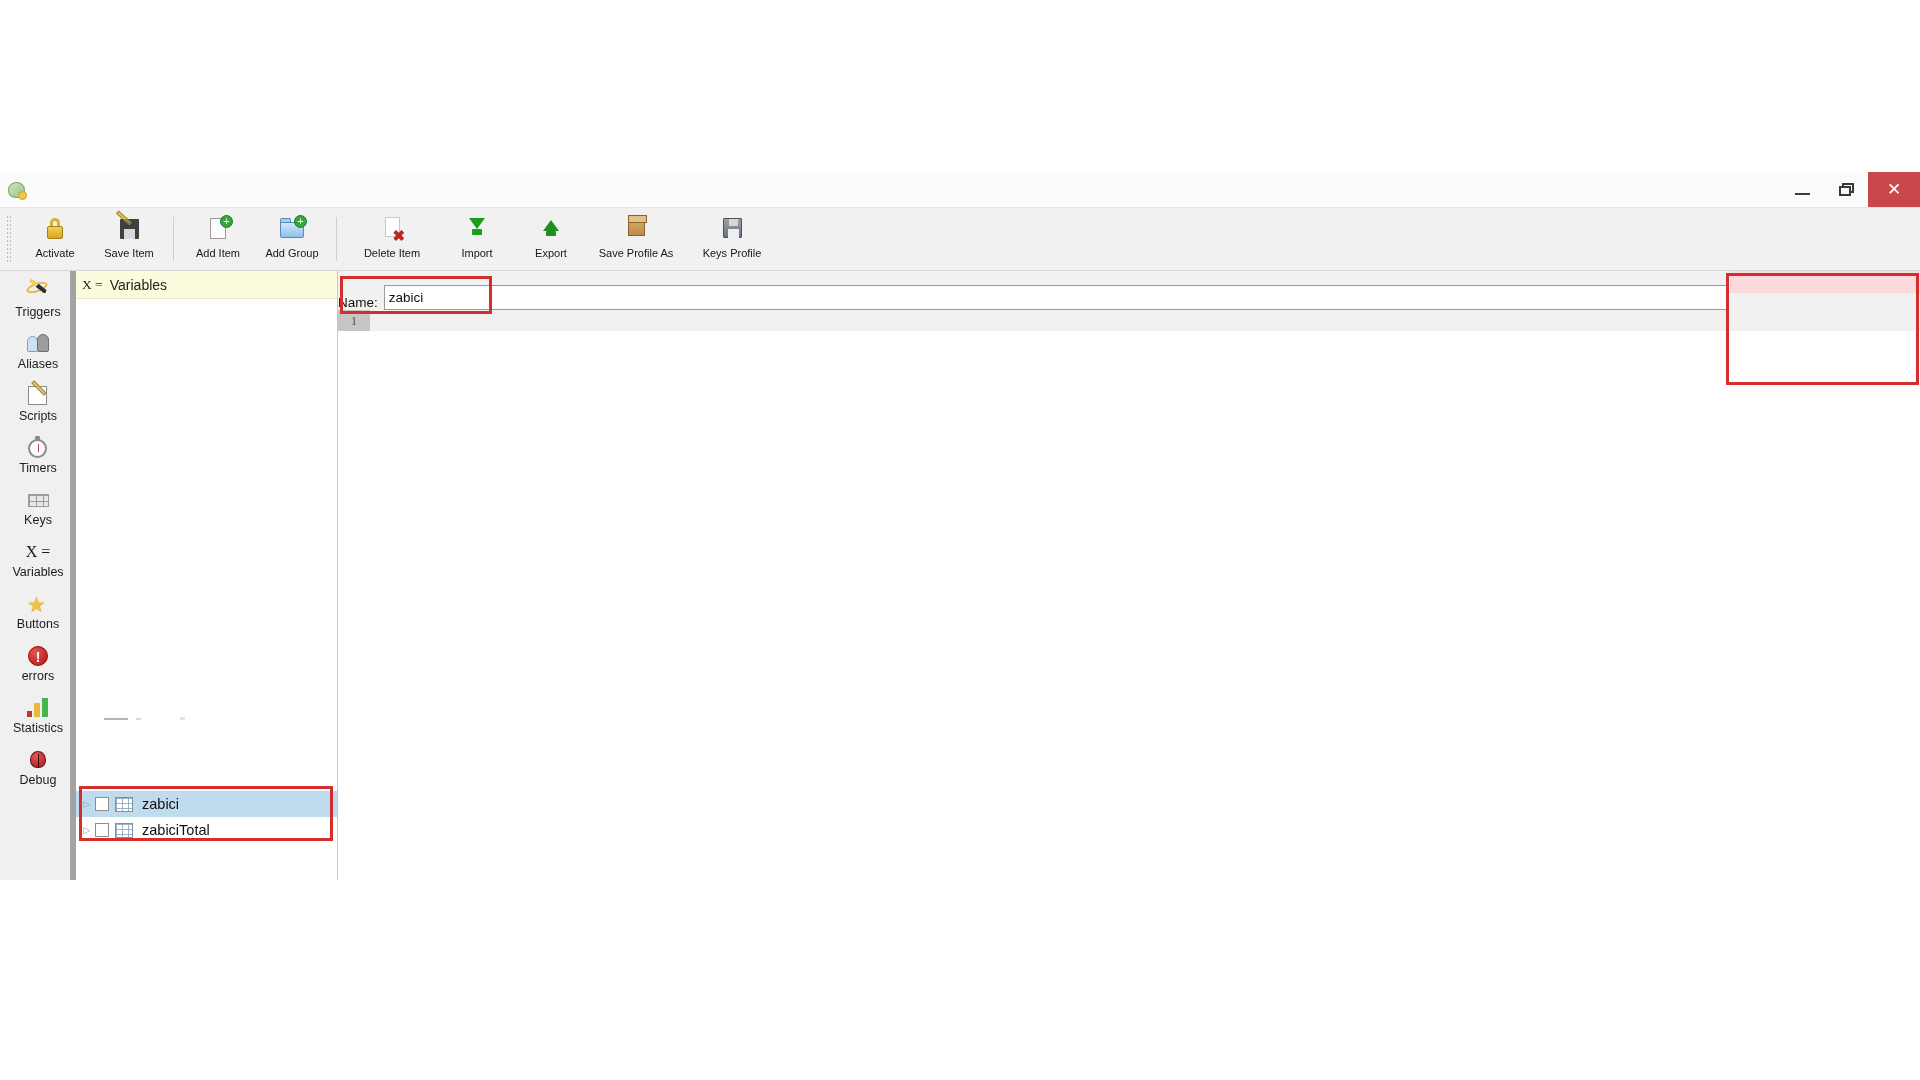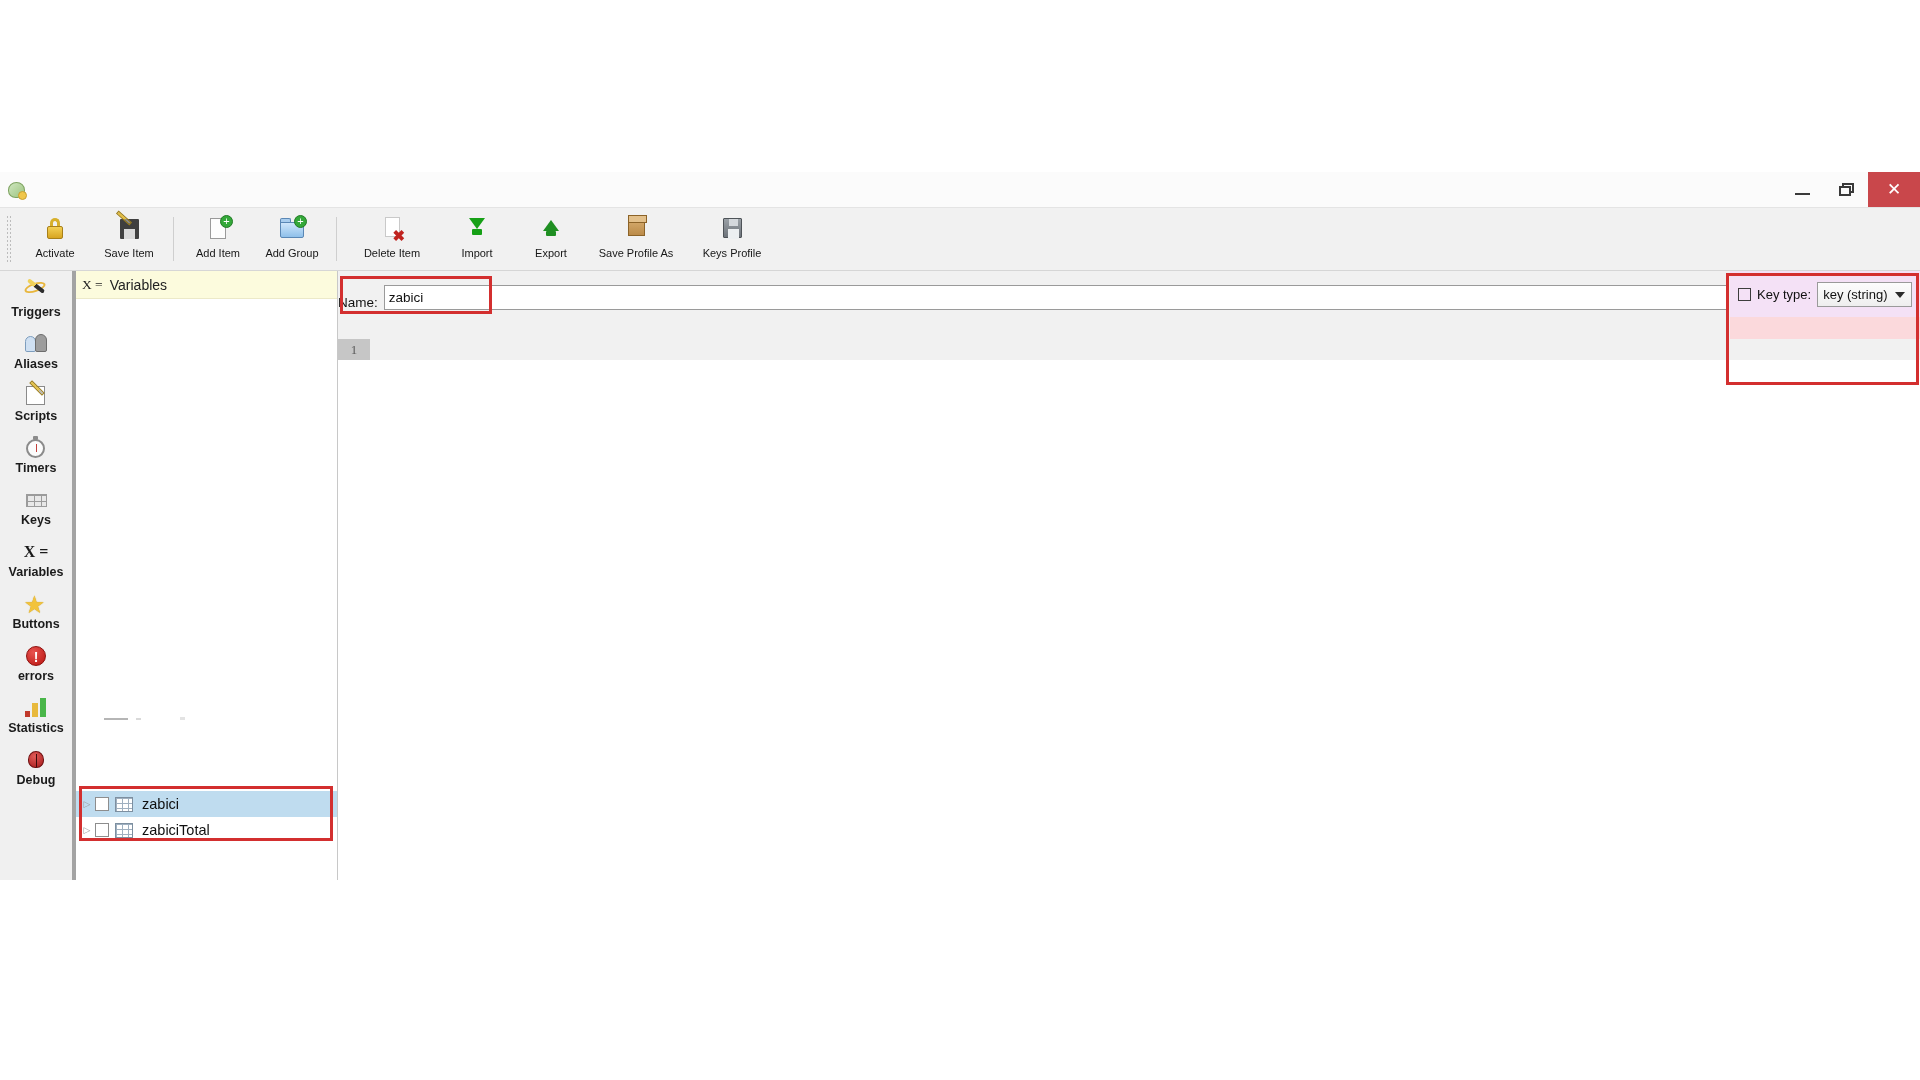--- a/index.html
+++ b/index.html
@@ -129,23 +129,23 @@
   .ic-floppy .f::after { content:''; position:absolute; left:4px; top:10px; width:11px; height:10px; background:#eceff1; }
   .ic-floppy .f::before { content:''; position:absolute; left:5px; top:0px; width:9px; height:7px; background:#d4d8dc; }
 
   
   .body-row { flex: 1; display: flex; min-height: 0; }
 
   
   .rail {
     width: 76px; min-width: 76px;
     background: #f0f0f0;
-    border-right: 4px solid #a3a3a3;
+    border-right: 6px solid #a3a3a3;
     padding-top: 3px;
-    display: flex; flex-direction: column; align-items: center; font-weight: bold;
+    display: flex; flex-direction: column; 
   }
   .rail-item {
     width: 76px; height: 51px; margin-bottom: 1px;
     display: flex; flex-direction: column; align-items: center; justify-content: center;
   }
   .rail-ico { height: 24px; width: 28px; position: relative; margin-bottom: 1px; }
   .rail-label { font-size: 12.5px; color: #1b1b1b; }
 
   .ri-trig .wand { position:absolute; left:4px; top:4px; width:20px; height:4px; transform:rotate(38deg);
      background: linear-gradient(90deg,#efd15a 45%, #2d2d2d 45%); border-radius:2px; }
@@ -487,28 +487,20 @@
         <div style="flex:1; min-width:0;">
           <div class="name-row">
             <span class="name-label">Name:</span>
             <input class="name-input" value="zabici" style="">
           </div>
         </div>
 
         <div class="panel-split"></div>
 
         <div class="type-panel">
-          <div class="type-row key">
-            <span class="tp-check"></span>
-            <span class="tp-label">Key type:</span>
-            <span class="tp-select">
-              <span>key (string)</span>
-              <span class="caret"></span>
-            </span>
-          </div>
           <div class="type-filler"></div>
           <div class="anno" id="anno-types"></div>
         </div>
       </div>
 
       <div class="gutter-row">
         <span class="lineno">1</span>
       </div>
       <div class="editor"></div>
 

